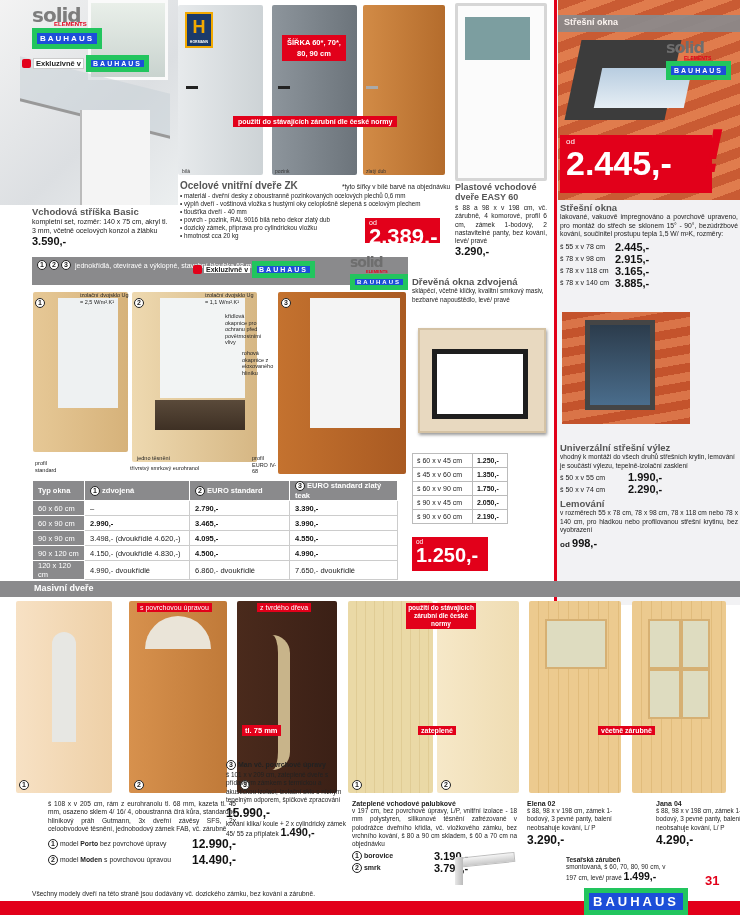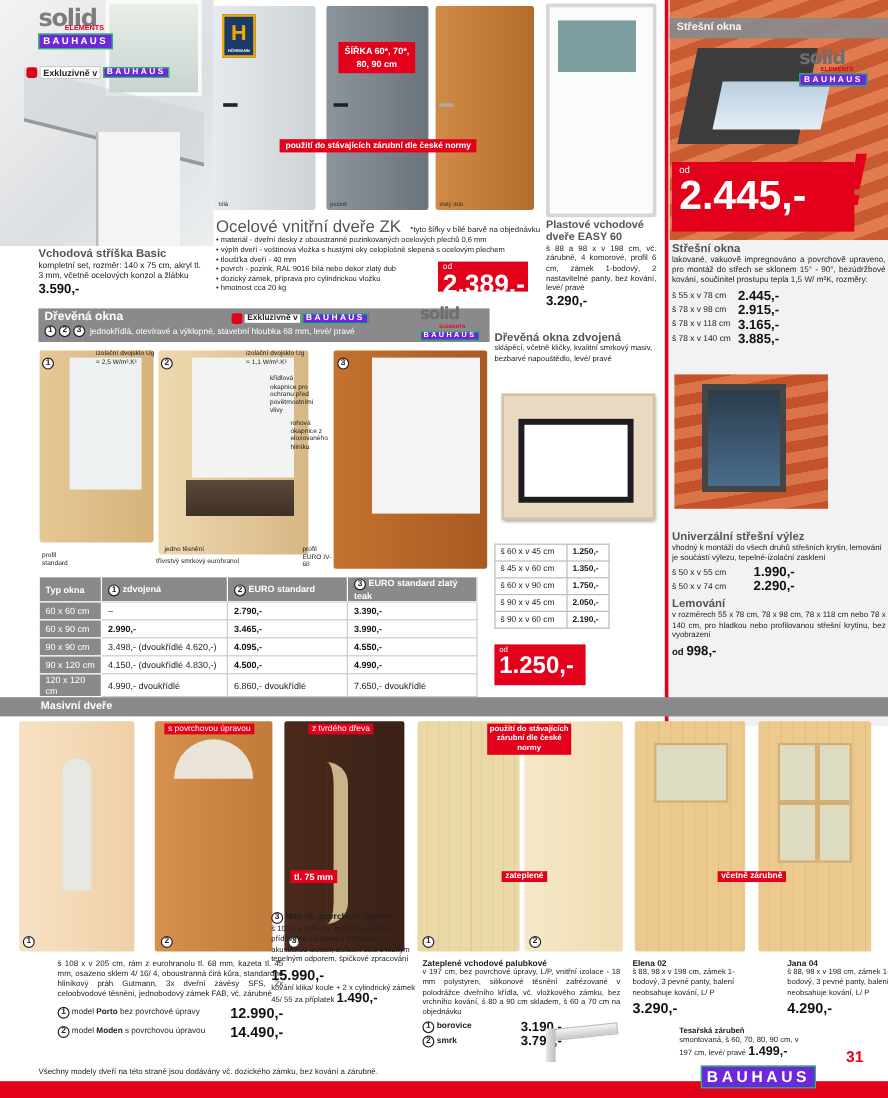--- a/index.html
+++ b/index.html
@@ -3,21 +3,21 @@
 <meta charset="utf-8">
 <style>
 *{box-sizing:border-box;margin:0;padding:0}
 body{width:740px;height:915px;overflow:hidden;background:#fff;font-family:"Liberation Sans",sans-serif;color:#222;position:relative;font-size:8px}
 .abs{position:absolute}
 .gray-bar{background:#8a8a8c;color:#fff;font-weight:bold}
 .red{background:#e2001a;color:#fff}
 .price{font-weight:bold;color:#111}
 .tiny{font-size:7px;line-height:9px}
 .logo-solid{font-family:"DejaVu Sans",sans-serif;color:#888;font-weight:bold;letter-spacing:-1px}
-.bauhaus{background:#6d28d9;color:#fff;font-weight:bold;letter-spacing:2px;padding:1px 3px;display:inline-block;border:1px solid #22c55e}
+.bauhaus{background:#1d4ed8;color:#fff;font-weight:bold;letter-spacing:2px;padding:1px 3px;display:inline-block;border:5px solid #22c55e}
 .circ{display:inline-block;width:10px;height:10px;border:1.3px solid #222;border-radius:50%;font-size:7px;line-height:7.5px;text-align:center;font-weight:bold;background:#fff;color:#222}
 .door{position:absolute;border-radius:2px}
 table{border-collapse:collapse}
 .wt td{border:1px solid #ccc;height:15px;padding:0 5px;font-size:7.5px}
 .wt td.lab{background:#8a8a8c;color:#fff;border-color:#fff}
 .wt tr.head td{background:#8a8a8c;color:#fff;border-color:#fff;font-weight:bold}
 .st td{border:1px solid #bbb;height:14px;padding:0 4px;font-size:7px}
 </style>
 </head>
 <body>
@@ -49,21 +49,21 @@
 <div class="abs" style="left:278px;top:86px;width:12px;height:3px;background:#222"></div>
 <div class="abs" style="left:366px;top:86px;width:12px;height:3px;background:#aaa"></div>
 <div class="abs" style="left:185px;top:12px;width:28px;height:36px;background:#1a3a6b;border:2px solid #f2a900;color:#f2a900;font-weight:bold;text-align:center;font-size:18px;line-height:26px">H<div style="font-size:3.5px;line-height:5px;color:#fff">HÖRMANN</div></div>
 <div class="abs red" style="left:282px;top:35px;width:64px;font-size:7.5px;font-weight:bold;text-align:center;line-height:11px;padding:2px 3px">ŠÍŘKA 60*, 70*, 80, 90 cm</div>
 <div class="abs red" style="left:233px;top:116px;font-size:7px;font-weight:bold;padding:2px 5px">použití do stávajících zárubní dle české normy</div>
 <div class="abs tiny" style="left:182px;top:167px;font-size:5px;color:#333">bílá</div>
 <div class="abs tiny" style="left:275px;top:167px;font-size:5px;color:#333">pozink</div>
 <div class="abs tiny" style="left:366px;top:167px;font-size:5px;color:#333">zlatý dub</div>
 <div class="abs" style="left:180px;top:180px;width:270px">
   <div style="display:flex;justify-content:space-between;align-items:baseline">
-    <span style="font-weight:normal;color:#555;font-size:14px">Ocelové vnitřní dveře ZK</span>
+    <span style="font-weight:bold;color:#555;font-size:10px">Ocelové vnitřní dveře ZK</span>
     <span style="font-size:6.5px">*tyto šířky v bílé barvě na objednávku</span>
   </div>
   <ul style="list-style:none;font-size:6.3px;line-height:8px;margin-top:1px">
     <li>• <span>materiál - dveřní desky z oboustranně pozinkovaných ocelových plechů 0,6 mm</span></li>
     <li>• <span>výplň dveří - voštinová vložka s hustými oky celoplošně slepená s ocelovým plechem</span></li>
     <li>• <span>tloušťka dveří - 40 mm</span></li>
     <li>• <span>povrch - pozink, RAL 9016 bílá nebo dekor zlatý dub</span></li>
     <li>• <span>dozický zámek, příprava pro cylindrickou vložku</span></li>
     <li>• <span>hmotnost cca 20 kg</span></li>
   </ul>
@@ -139,21 +139,20 @@
           <td class="price" style="font-size:11px">2.290,-</td>
         </tr>
   </tbody>
     </table>
   <div style="font-weight:bold;color:#555;font-size:9.5px;margin-top:3px">Lemování</div>
   <div class="tiny" style="font-size:6.6px;line-height:8.5px;text-align:justify">v rozměrech 55 x 78 cm, 78 x 98 cm, 78 x 118 cm nebo 78 x 140 cm, pro hladkou nebo profilovanou střešní krytinu, bez vyobrazení</div>
   <div style="margin-top:2px"><span style="font-weight:bold;font-size:8px">od</span> <span class="price" style="font-size:11px">998,-</span></div>
 </div>
 
 <div class="abs gray-bar" style="left:32px;top:257px;width:376px;height:28px;padding:2px 5px">
-  <div style="font-size:10px">Dřevěná okna</div>
   <div style="font-size:7px;font-weight:normal;margin-top:1px;display:flex;align-items:center;gap:2px">
     <span class="circ">1</span>
     <span class="circ">2</span>
     <span class="circ">3</span>
     <span style="margin-left:2px">jednokřídlá, otevíravé a výklopné, stavební hloubka 68 mm, levé/ pravé</span>
   </div>
 </div>
 <div class="abs" style="left:193px;top:261px;display:flex;align-items:center;gap:2px;font-size:7px">
   <span style="display:inline-block;width:9px;height:9px;background:#e2001a;border-radius:2px"></span>
   <span style="background:#fff;color:#222;font-weight:bold;padding:0 2px">Exkluzivně v</span>

